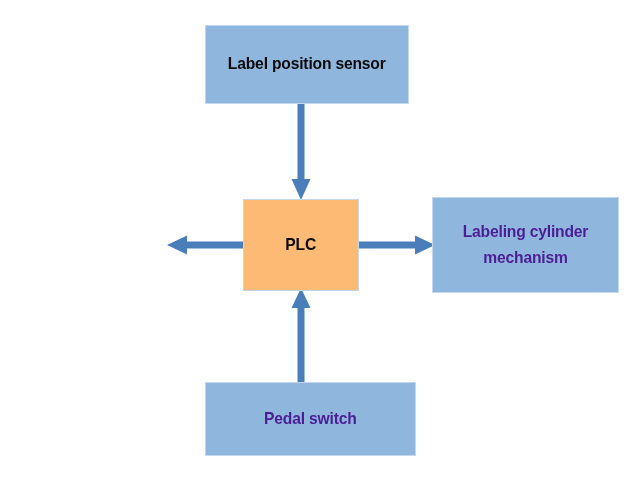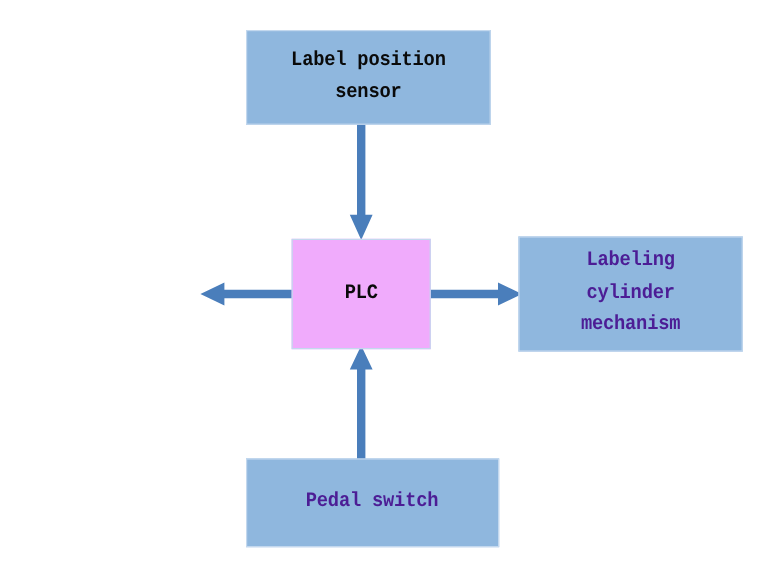--- a/index.html
+++ b/index.html
@@ -24,21 +24,21 @@
     position: absolute;
     box-sizing: border-box;
     background: #8FB7DE;
     border: 1px solid #C3D8EE;
     display: flex;
     align-items: center;
     justify-content: center;
     text-align: center;
     color: #0a0a0a;
     font-weight: bold;
-    font-family: Liberation Mono, monospace;
+    font-family: Liberation Sans, sans-serif;
     font-size: 17px;
     line-height: 1.55;
     letter-spacing: -0.2px;
     -webkit-font-smoothing: antialiased;
     z-index: 2;
   }
   .block .label {
     display: block;
     padding: 0 8px;
     transform: scaleX(0.92);
@@ -89,21 +89,21 @@
     <svg width="22" height="99" viewBox="0 0 22 99" xmlns="http://www.w3.org/2000/svg">
       <path d="M7.5 99 H14.5 V21 H20.5 L11 1 L1.5 21 H7.5 Z" fill="#4A7EBB"></path>
     </svg>
   </div>
 
   <div class="block" id="block-sensor" style="background: rgb(143, 183, 222); border-color: rgb(195, 216, 238); color: rgb(10, 10, 10);">
     <span class="label">Label position sensor</span>
   </div>
 
 
-  <div class="block" id="block-plc" style="background: #f0abfc; border-color: rgb(195, 216, 238); color: rgb(10, 10, 10);">
+  <div class="block" id="block-plc" style="background: #fdba74; border-color: rgb(195, 216, 238); color: rgb(10, 10, 10);">
     <span class="label">PLC</span>
   </div>
 
   <div class="block" id="block-labeling" style="background: rgb(143, 183, 222); border-color: rgb(195, 216, 238); color: #4c1d95;">
     <span class="label">Labeling cylinder mechanism</span>
   </div>
 
   <div class="block" id="block-pedal" style="background: rgb(143, 183, 222); border-color: rgb(195, 216, 238); color: #4c1d95;">
     <span class="label">Pedal switch</span>
   </div>

